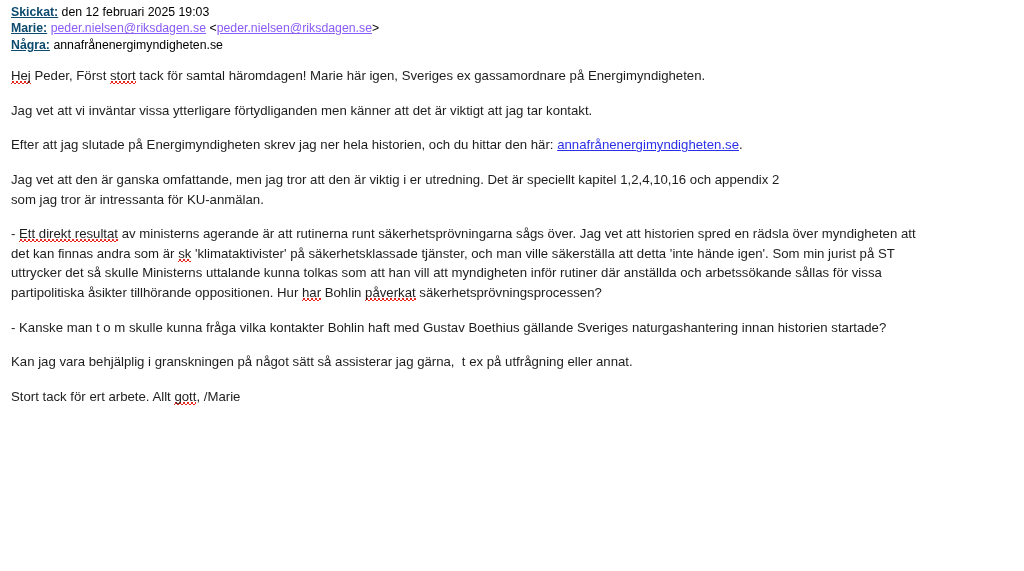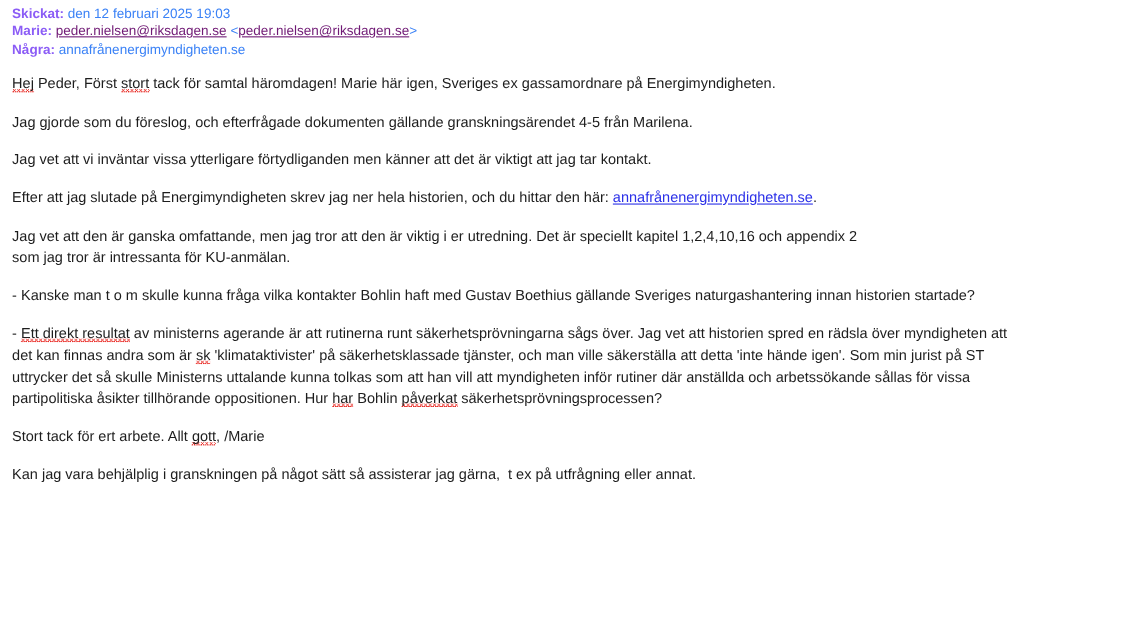--- a/index.html
+++ b/index.html
@@ -26,28 +26,29 @@
     padding: 4px 0 0 11px;
     font-size: 12.3px;
     line-height: 16.4px;
     color: #000000;
   }
   .hdr-row {
     white-space: nowrap;
   }
   .hdr-label {
     font-weight: bold;
-    color: #8b5cf6;
+    color: #0c4a6e;
+    text-decoration: underline;
   }
   .hdr-value {
     font-weight: normal;
-    color: #3b82f6;
+    color: #000000;
   }
   a.mail-link {
-    color: #701a75;
+    color: #8b5cf6;
     text-decoration: underline;
     text-align: center;
   }
   a.body-link {
     color: #2b30e8;
     text-decoration: underline;
   }
   .body-text {
     padding: 0 12px 0 11px;
     margin-top: 13px;
@@ -91,38 +92,37 @@
       <span class="hdr-label">Några:</span>
       <span class="hdr-value">annafrånenergimyndigheten.se</span>
     </div>
 
   </div>
 
   <div class="body-text">
 
     <p class="para"><span class="sp">Hej</span><span> Peder, Först </span><span class="sp">stort</span><span> tack för samtal häromdagen! Marie här igen, Sveriges ex gassamordnare på Energimyndigheten.</span></p>
 
-    <p class="para">Jag gjorde som du föreslog, och efterfrågade dokumenten gällande granskningsärendet 4-5 från Marilena.</p>
 
     <p class="para">Jag vet att vi inväntar vissa ytterligare förtydliganden men känner att det är viktigt att jag tar kontakt.</p>
 
 
     <p class="para"><span>Efter att jag slutade på Energimyndigheten skrev jag ner hela historien, och du hittar den här: </span><a href="#" class="body-link">annafrånenergimyndigheten.se</a><span>.</span></p>
 
     <p class="para">Jag vet att den är ganska omfattande, men jag tror att den är viktig i er utredning. Det är speciellt kapitel 1,2,4,10,16 och appendix 2
 som jag tror är intressanta för KU-anmälan.</p>
 
 
 
-    <p class="para">- Kanske man t o m skulle kunna fråga vilka kontakter Bohlin haft med Gustav Boethius gällande Sveriges naturgashantering innan historien startade?</p>
-
     <p class="para"><span>- </span><span class="sp">Ett direkt resultat</span><span> av ministerns agerande är att rutinerna runt säkerhetsprövningarna sågs över. Jag vet att historien spred en rädsla över myndigheten att
 det kan finnas andra som är </span><span class="sp">sk</span><span> 'klimataktivister' på säkerhetsklassade tjänster, och man ville säkerställa att detta 'inte hände igen'. Som min jurist på ST
 uttrycker det så skulle Ministerns uttalande kunna tolkas som att han vill att myndigheten inför rutiner där anställda och arbetssökande sållas för vissa
 partipolitiska åsikter tillhörande oppositionen. Hur </span><span class="sp">har</span><span> Bohlin </span><span class="sp">påverkat</span><span> säkerhetsprövningsprocessen?</span></p>
 
-    <p class="para"><span>Stort tack för ert arbete. Allt </span><span class="sp">gott</span><span>, /Marie</span></p>
+    <p class="para">- Kanske man t o m skulle kunna fråga vilka kontakter Bohlin haft med Gustav Boethius gällande Sveriges naturgashantering innan historien startade?</p>
 
     <p class="para">Kan jag vara behjälplig i granskningen på något sätt så assisterar jag gärna,  t ex på utfrågning eller annat.</p>
+
+    <p class="para"><span>Stort tack för ert arbete. Allt </span><span class="sp">gott</span><span>, /Marie</span></p>
 
   </div>
 
 </div>
 
 </body></html>

